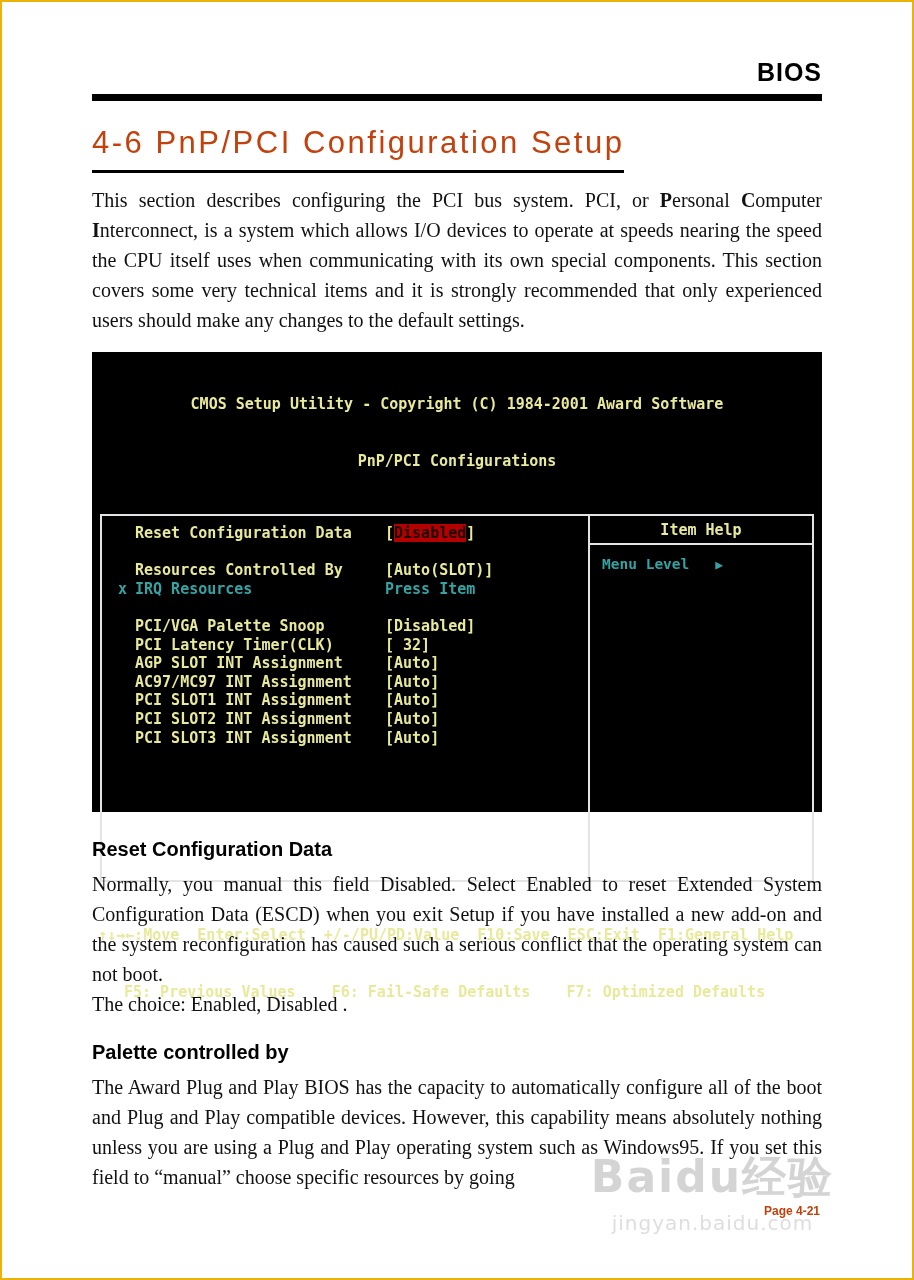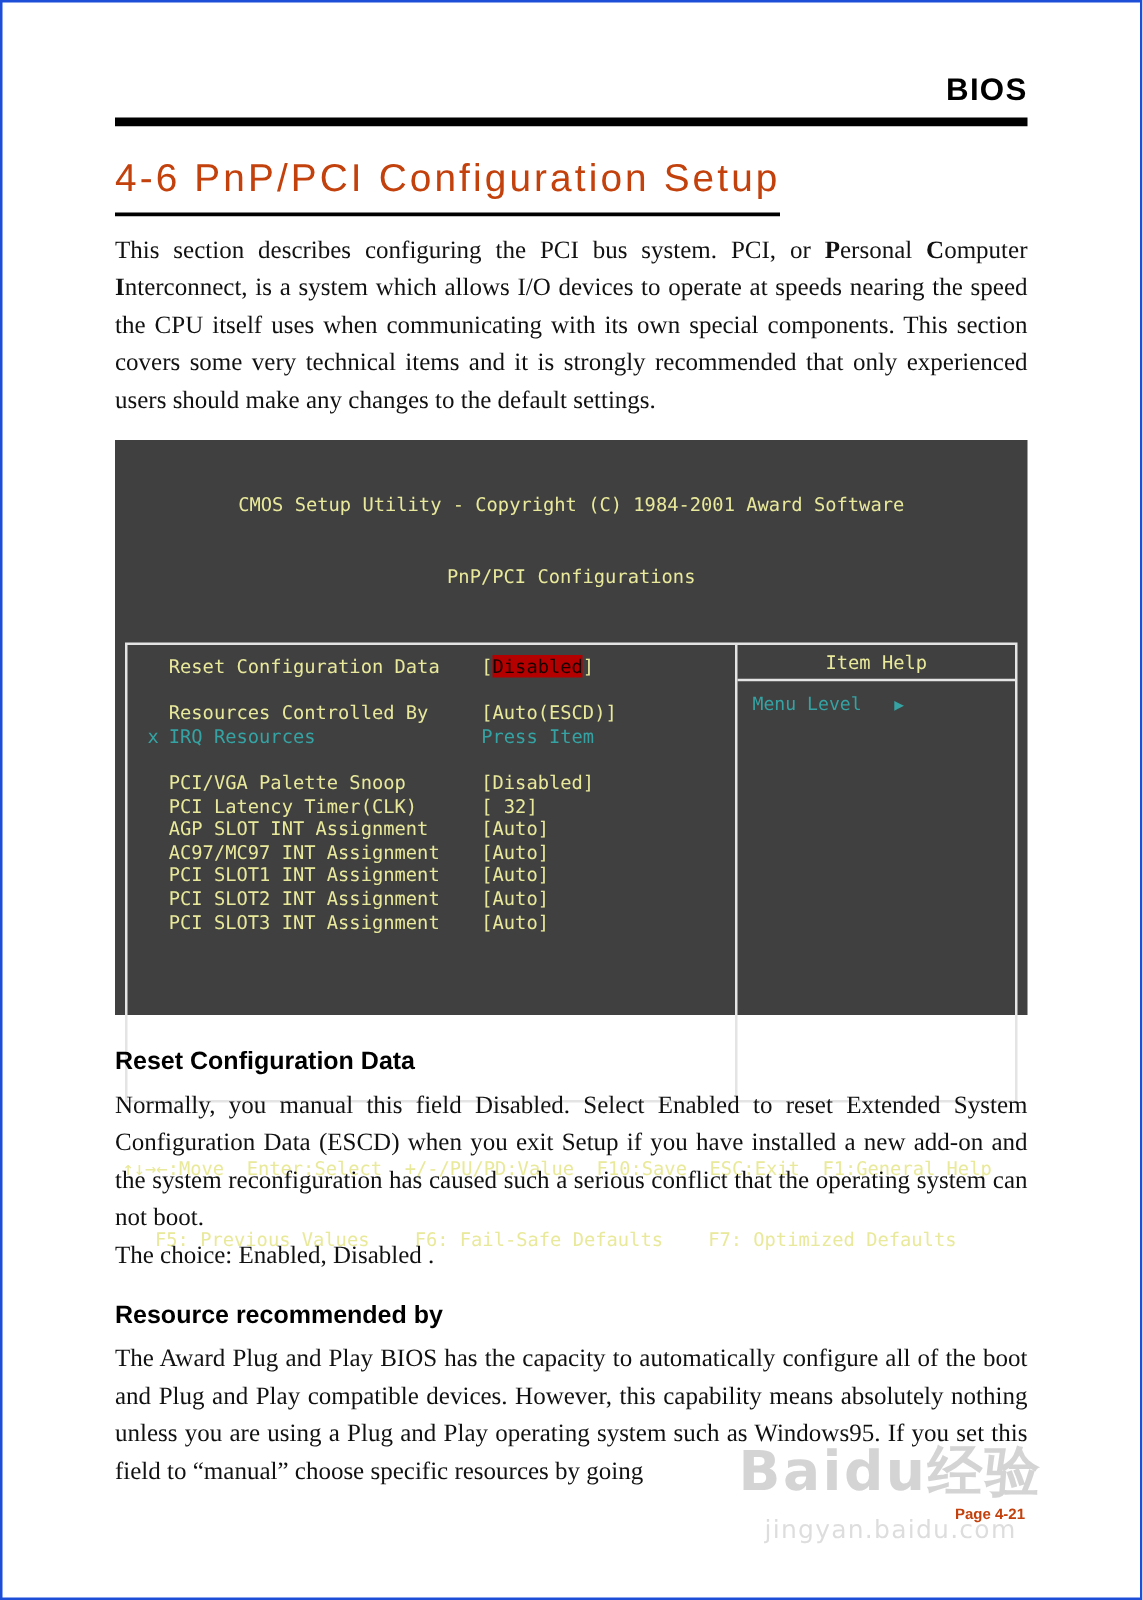--- a/index.html
+++ b/index.html
@@ -1,21 +1,21 @@
 <!DOCTYPE html>
 <html><head>
 <meta charset="utf-8">
 <style>
   html,body { margin:0; padding:0; background:#ffffff; }
   .page {
     position:relative;
     width:914px; height:1280px;
     box-sizing:border-box;
     background:#ffffff;
-    border:2px solid #1d4ed8;
+    border:2px solid #eab308;
     overflow:hidden;
     font-family:"Liberation Serif", serif;
     color:#111;
   }
   .content { margin:0 90px; width:730px; }
 
   .doc-header {
     margin-top:56px;
     text-align:right;
     font-family:"Liberation Sans", sans-serif;
@@ -45,23 +45,23 @@
     text-align:justify;
   }
   .body-text.tight { margin-top:8px; }
   .choice-line { margin:0; font-size:20px; line-height:30px; }
 
   
   .bios-screen {
     margin-top:17px;
     width:730px; height:460px;
     box-sizing:border-box;
-    background:#404040;
+    background:#000000;
     font-family:"DejaVu Sans Mono", monospace;
-    font-weight:normal;
+    font-weight:bold;
     font-size:15px;
     color:#e9e99b;
   }
   .bios-header { padding-top:5px; text-align:center; line-height:19px; white-space:pre; }
 
   .bios-main {
     display:flex;
     margin:5px 8px 0 8px;
     height:364px;
     border:2px solid #e4e4e4;
@@ -153,21 +153,21 @@
     <p class="body-text"><span>This section describes configuring the PCI bus system.  PCI, or </span><b>P</b><span>ersonal </span><b>C</b><span>omputer </span><b>I</b><span>nterconnect, is a system which allows I/O devices to operate at speeds nearing the speed the CPU itself uses when communicating with its own special components.  This section covers some very technical items and it is strongly recommended that only experienced users should make any changes to the default settings.</span></p>
 
     <div class="bios-screen">
       <div class="bios-header">
         <div>CMOS Setup Utility - Copyright (C) 1984-2001 Award Software</div>
         <div>PnP/PCI Configurations</div>
       </div>
       <div class="bios-main">
         <div class="bios-left">
             <div class="bios-row"><span class="marker"> </span><span class="label">Reset Configuration Data</span><span class="value">[<span class="hl">Disabled</span>]</span></div>
-            <div class="bios-row gap"><span class="marker"> </span><span class="label">Resources Controlled By</span><span class="value">[Auto(ESCD)]</span></div>
+            <div class="bios-row gap"><span class="marker"> </span><span class="label">Resources Controlled By</span><span class="value">[Auto(SLOT)]</span></div>
             <div class="bios-row teal"><span class="marker">x</span><span class="label">IRQ Resources</span><span class="value">Press Item</span></div>
             <div class="bios-row gap"><span class="marker"> </span><span class="label">PCI/VGA Palette Snoop</span><span class="value">[Disabled]</span></div>
             <div class="bios-row"><span class="marker"> </span><span class="label">PCI Latency Timer(CLK)</span><span class="value">[ 32]</span></div>
             <div class="bios-row"><span class="marker"> </span><span class="label">AGP SLOT INT Assignment</span><span class="value">[Auto]</span></div>
             <div class="bios-row"><span class="marker"> </span><span class="label">AC97/MC97 INT Assignment</span><span class="value">[Auto]</span></div>
             <div class="bios-row"><span class="marker"> </span><span class="label">PCI SLOT1 INT Assignment</span><span class="value">[Auto]</span></div>
             <div class="bios-row"><span class="marker"> </span><span class="label">PCI SLOT2 INT Assignment</span><span class="value">[Auto]</span></div>
             <div class="bios-row"><span class="marker"> </span><span class="label">PCI SLOT3 INT Assignment</span><span class="value">[Auto]</span></div>
           </div>
         <div class="bios-right">
@@ -180,21 +180,21 @@
       <div class="bios-legend">
         <div>↑↓→←:Move  Enter:Select  +/-/PU/PD:Value  F10:Save  ESC:Exit  F1:General Help</div>
         <div class="legend2">F5: Previous Values    F6: Fail-Safe Defaults    F7: Optimized Defaults</div>
       </div>
     </div>
 
     <h2 class="section-heading">Reset Configuration Data</h2>
     <p class="body-text tight">Normally, you manual this field Disabled.  Select Enabled to reset Extended System Configuration Data (ESCD) when you exit Setup if you have installed a new add-on and the system reconfiguration has caused such a serious conflict that the operating system can not boot.</p>
     <p class="choice-line">The choice: Enabled, Disabled .</p>
 
-    <h2 class="section-heading second">Resource recommended by</h2>
+    <h2 class="section-heading second">Palette controlled by</h2>
     <p class="body-text tight">The Award Plug and Play BIOS has the capacity to automatically configure all of the boot and Plug and Play compatible devices.  However, this capability means absolutely nothing unless you are using a Plug and Play operating system such as Windows95.  If you set this field to “manual” choose specific resources by going</p>
 
   </div>
 
   <div class="watermark">
     <div class="wm-main">Baidu经验</div>
     <div class="wm-sub">jingyan.baidu.com</div>
   </div>
 
   <div class="page-number">Page 4-21</div>

